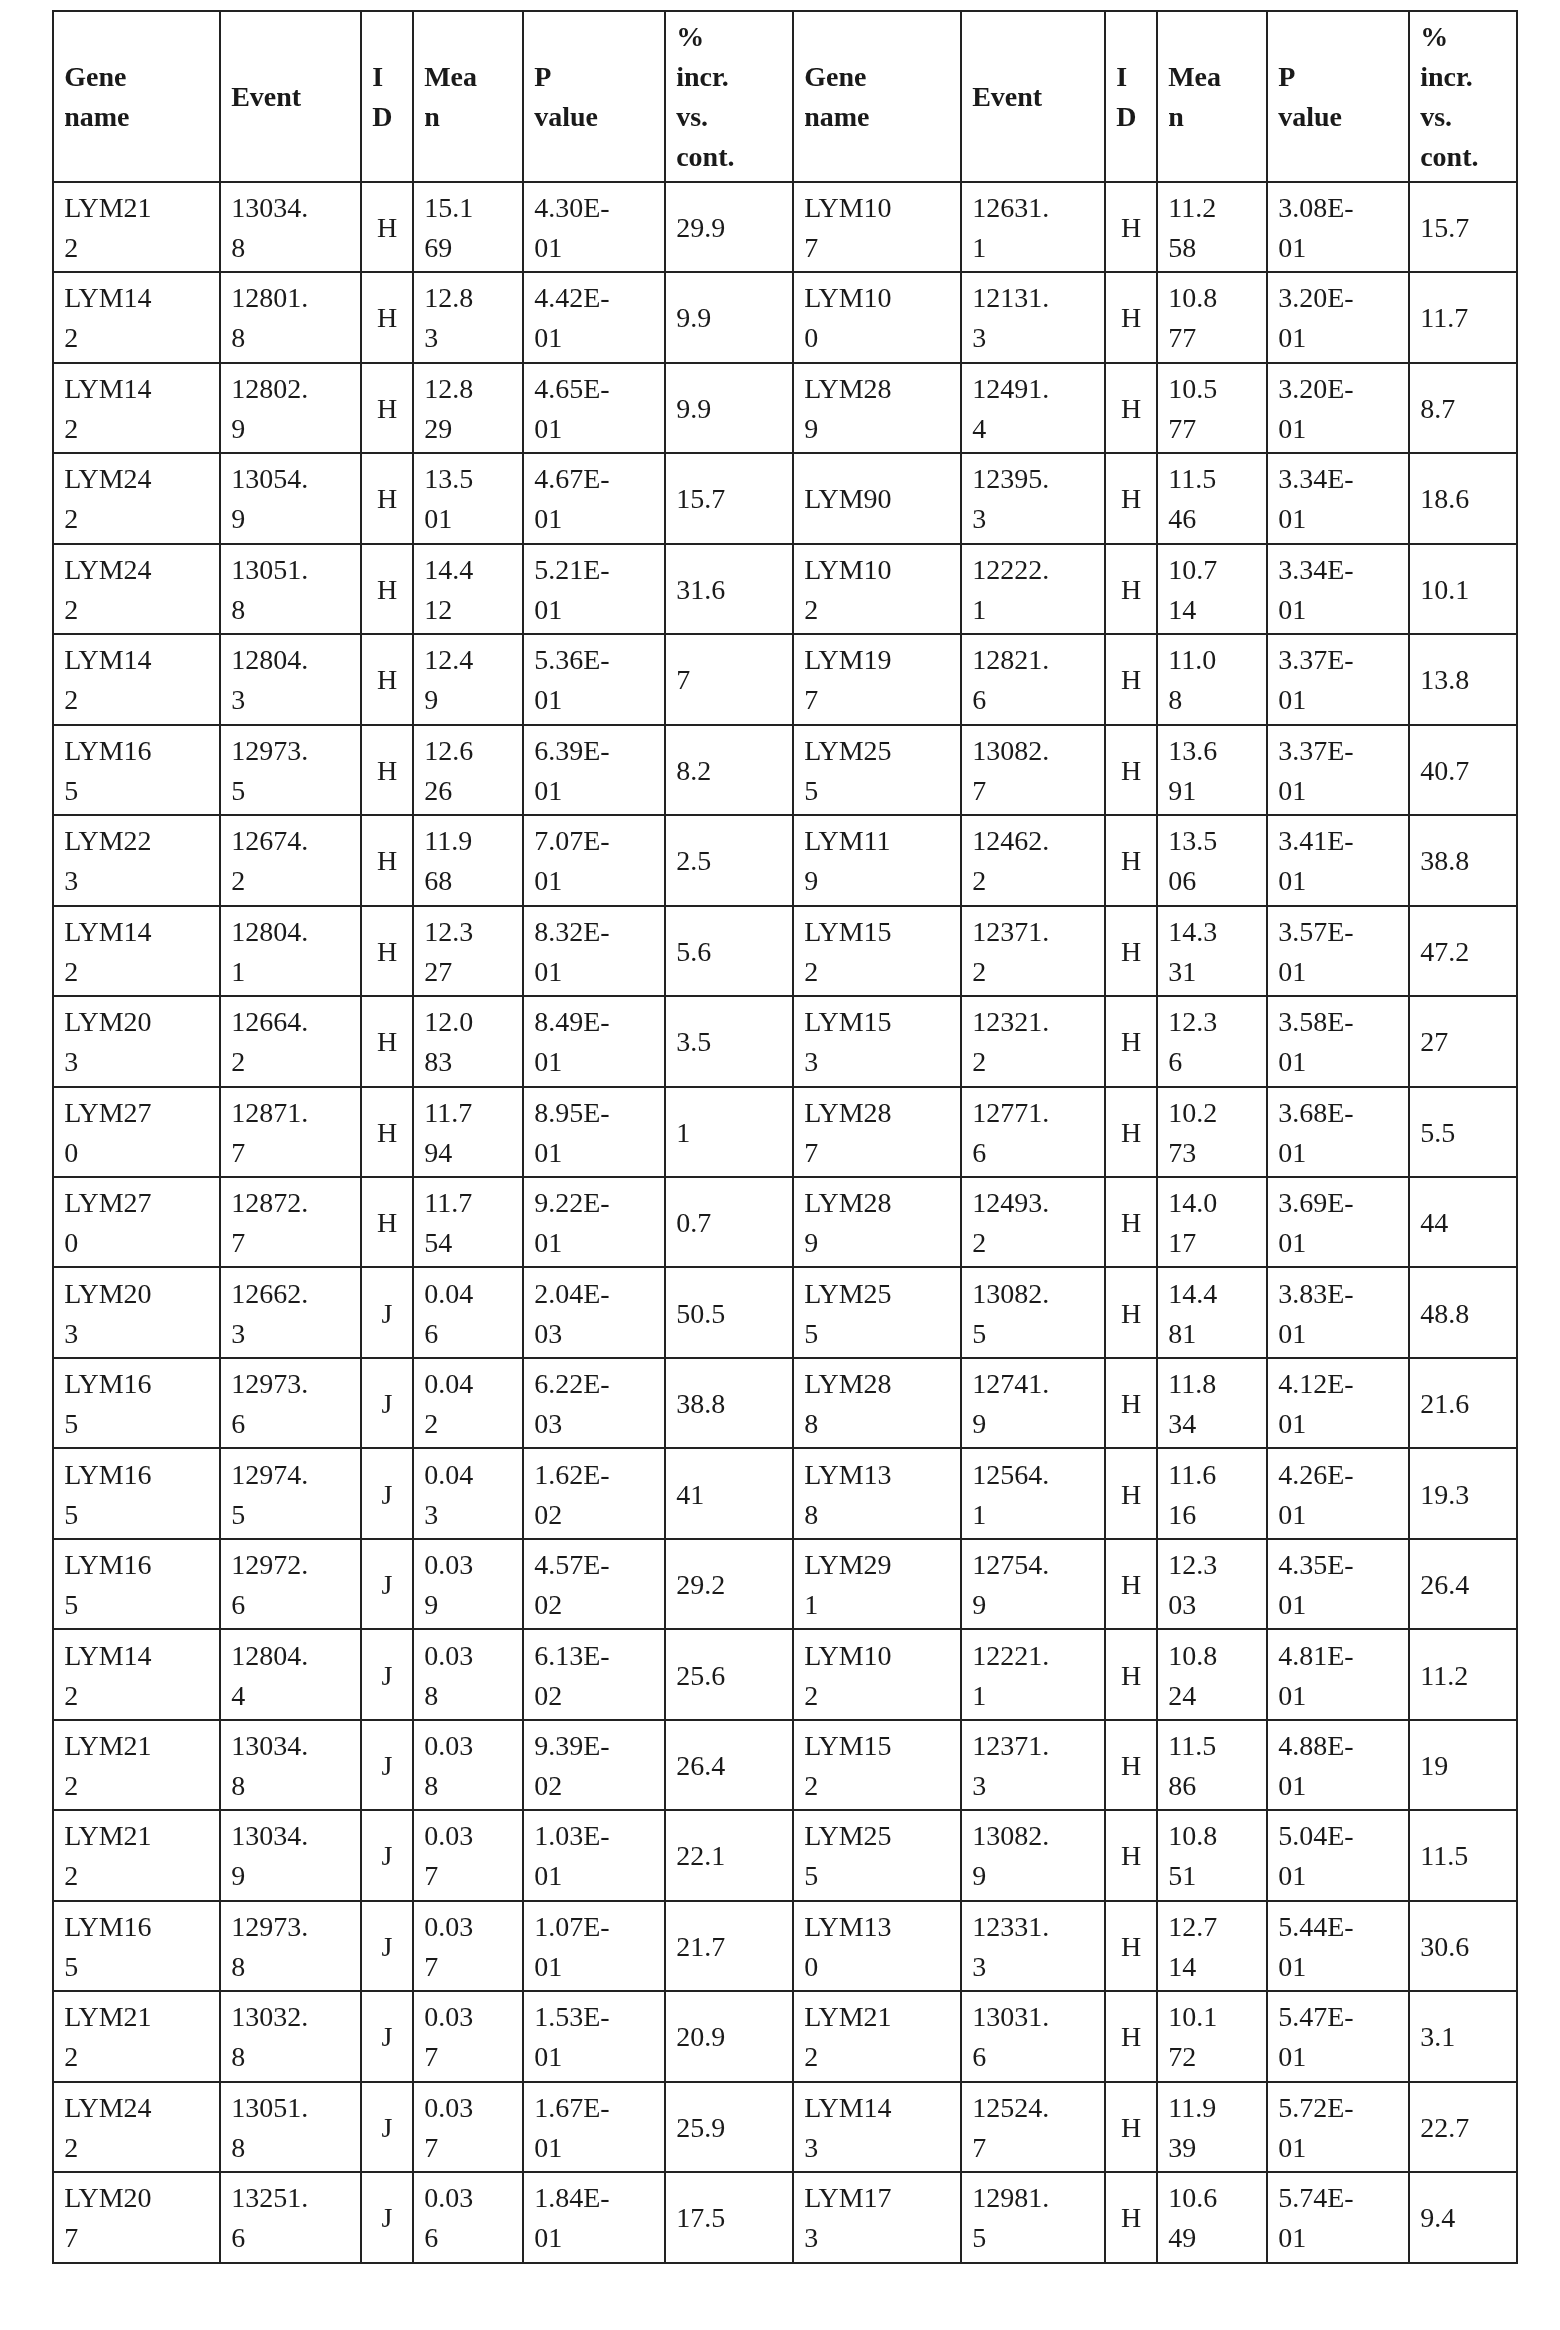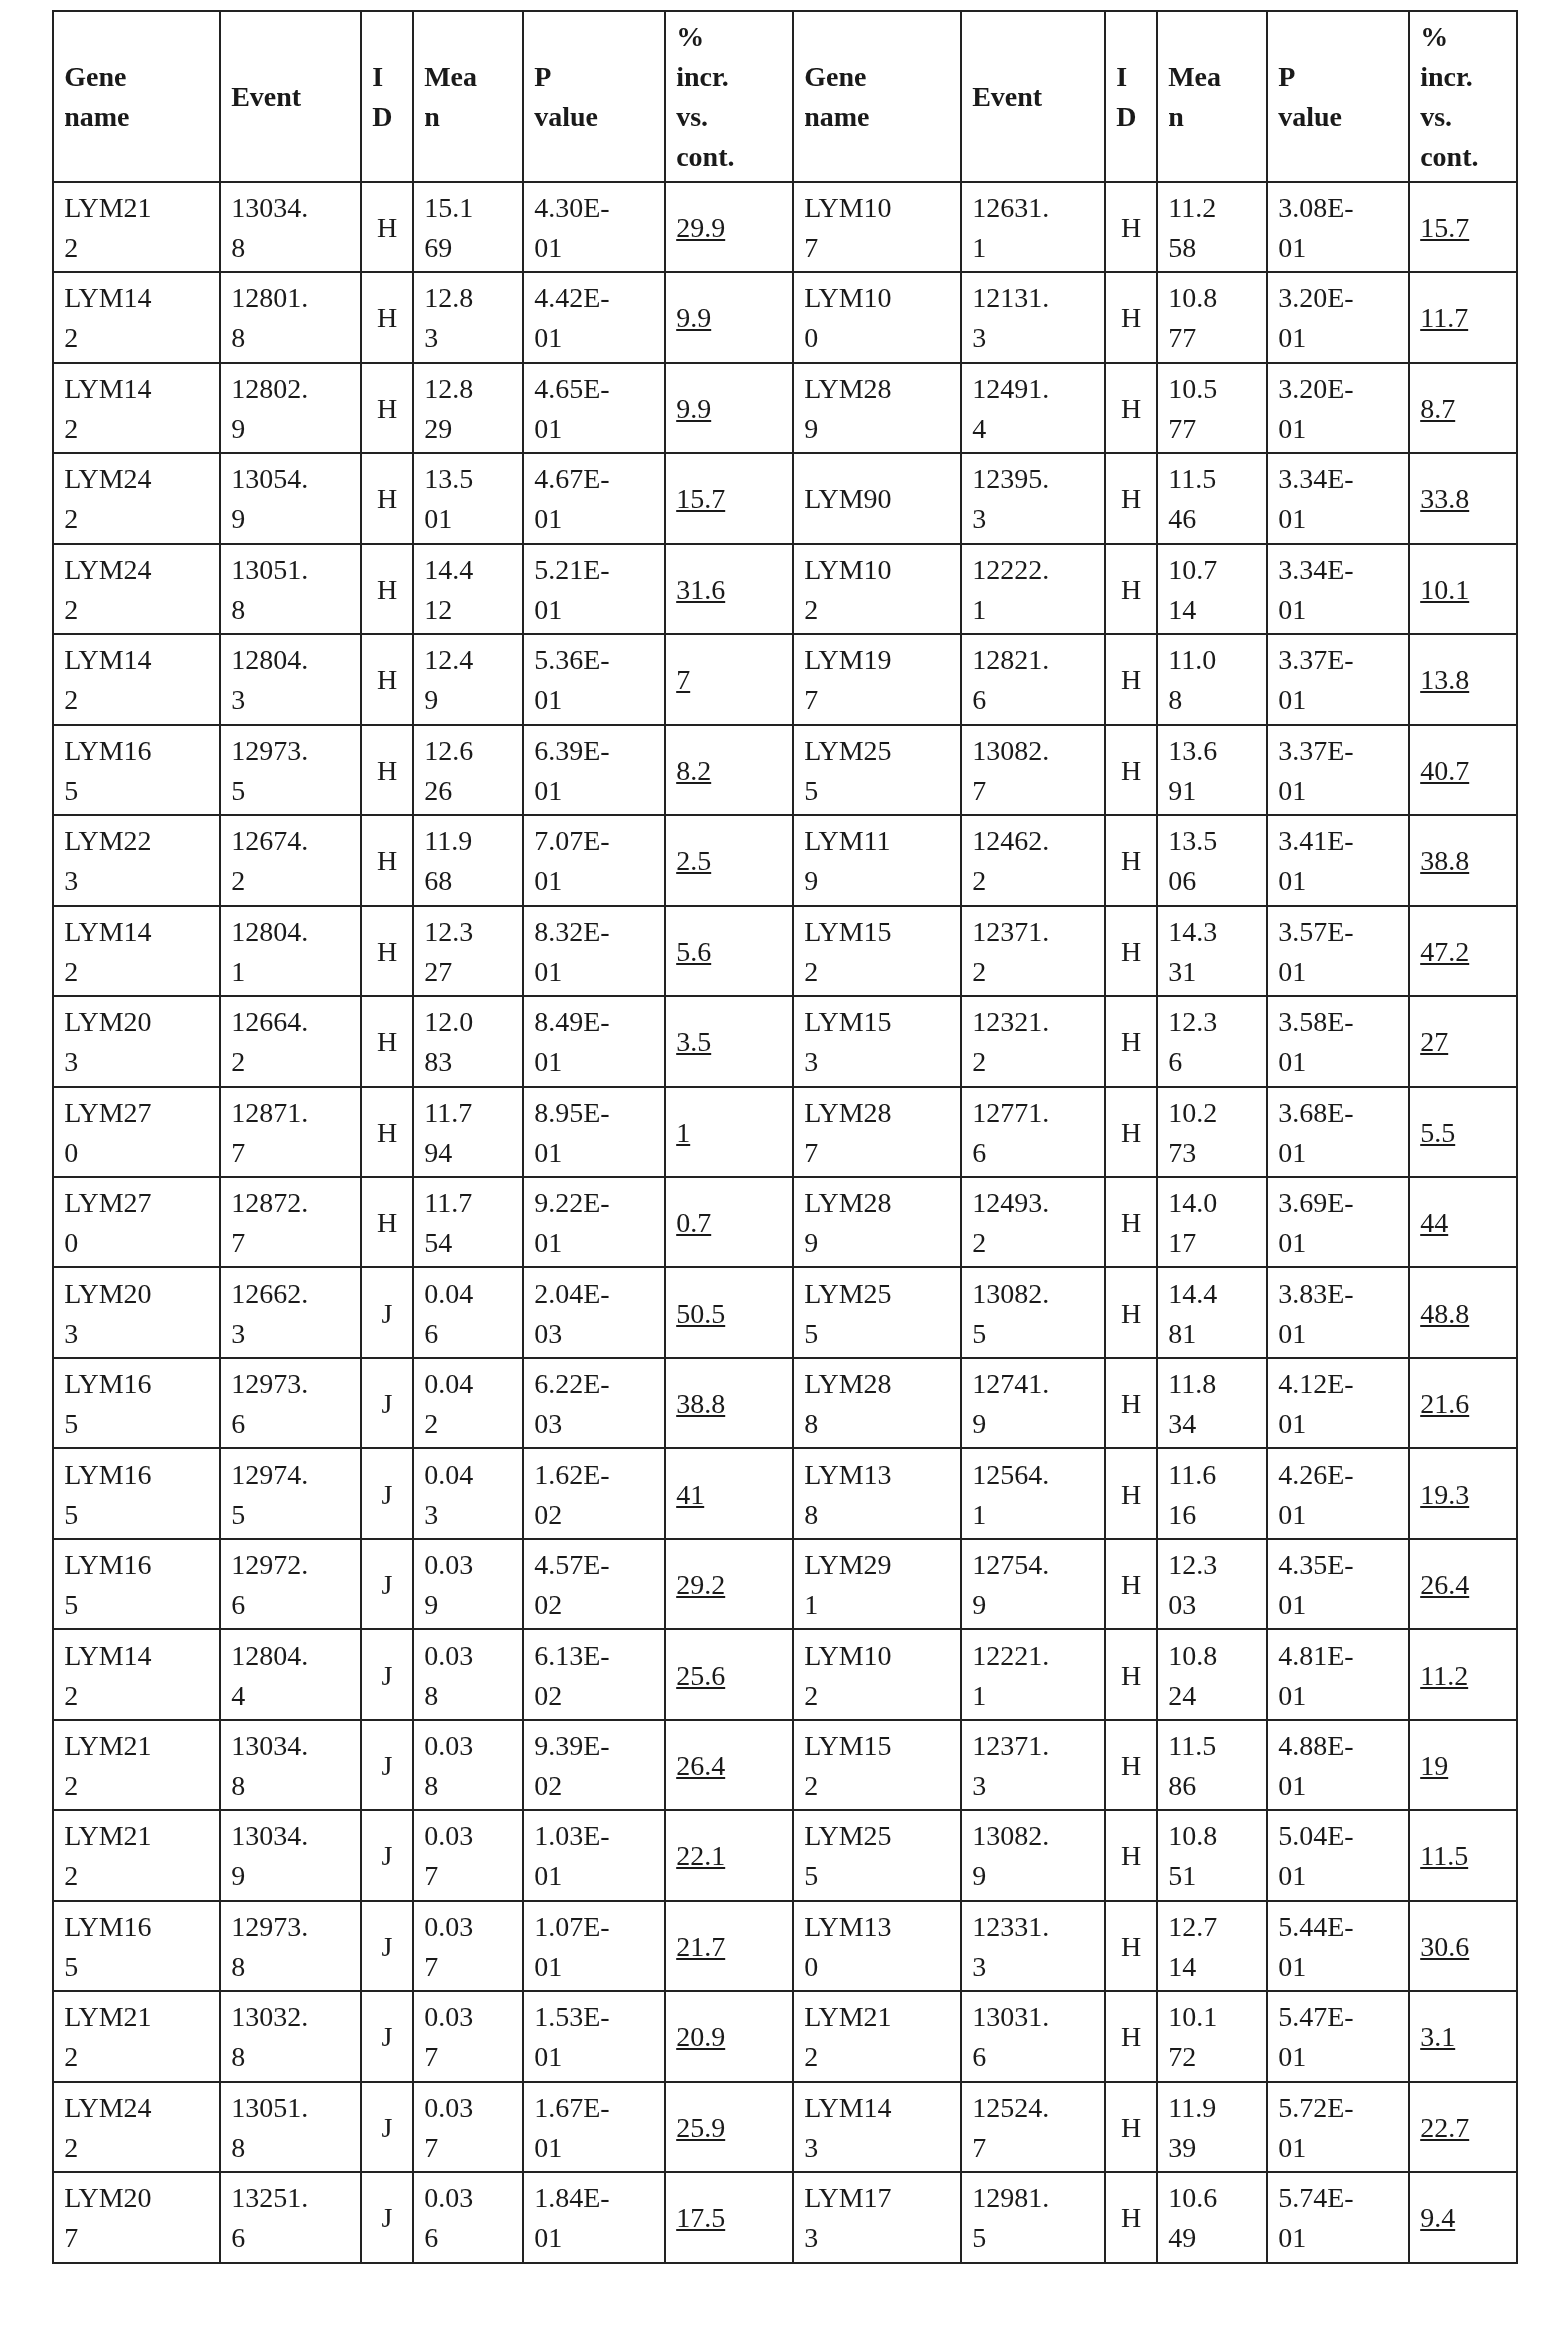--- a/index.html
+++ b/index.html
@@ -17,21 +17,21 @@
     padding: 5.1px 8.5px 3.4px 10.2px;
     vertical-align: middle;
     font-size: 28px;
     line-height: 40px;
     text-align: left;
     white-space: pre-line;
   }
   table.data th { font-weight: bold; height: 151px; }
   table.data td { height: 73px; }
   table.data td.id { text-align: center; padding-left: 1.7px; padding-right: 1.7px; }
-  table.data td.pct { padding-left: 10.2px; text-decoration: underline; }
+  table.data td.pct { padding-left: 10.2px; }
   table.data th.mid, table.data td.mid { border-left: 2.5px solid #222; }
   col.c-gene { width: 167px; }
   col.c-event { width: 141px; }
   col.c-id { width: 52px; }
   col.c-mean { width: 110px; }
   col.c-p { width: 142px; }
   col.c-pct { width: 128px; }
   col.c-gene2 { width: 168px; }
   col.c-event2 { width: 144px; }
   col.c-id2 { width: 52px; }
@@ -167,21 +167,21 @@
 01</td>
           <td class="pct">15.7</td>
           <td class="mid">LYM90</td>
           <td>12395.
 3</td>
           <td class="id">H</td>
           <td>11.5
 46</td>
           <td>3.34E-
 01</td>
-          <td class="pct">33.8</td>
+          <td class="pct">18.6</td>
         </tr>
         <tr>
           <td>LYM24
 2</td>
           <td>13051.
 8</td>
           <td class="id">H</td>
           <td>14.4
 12</td>
           <td>5.21E-

